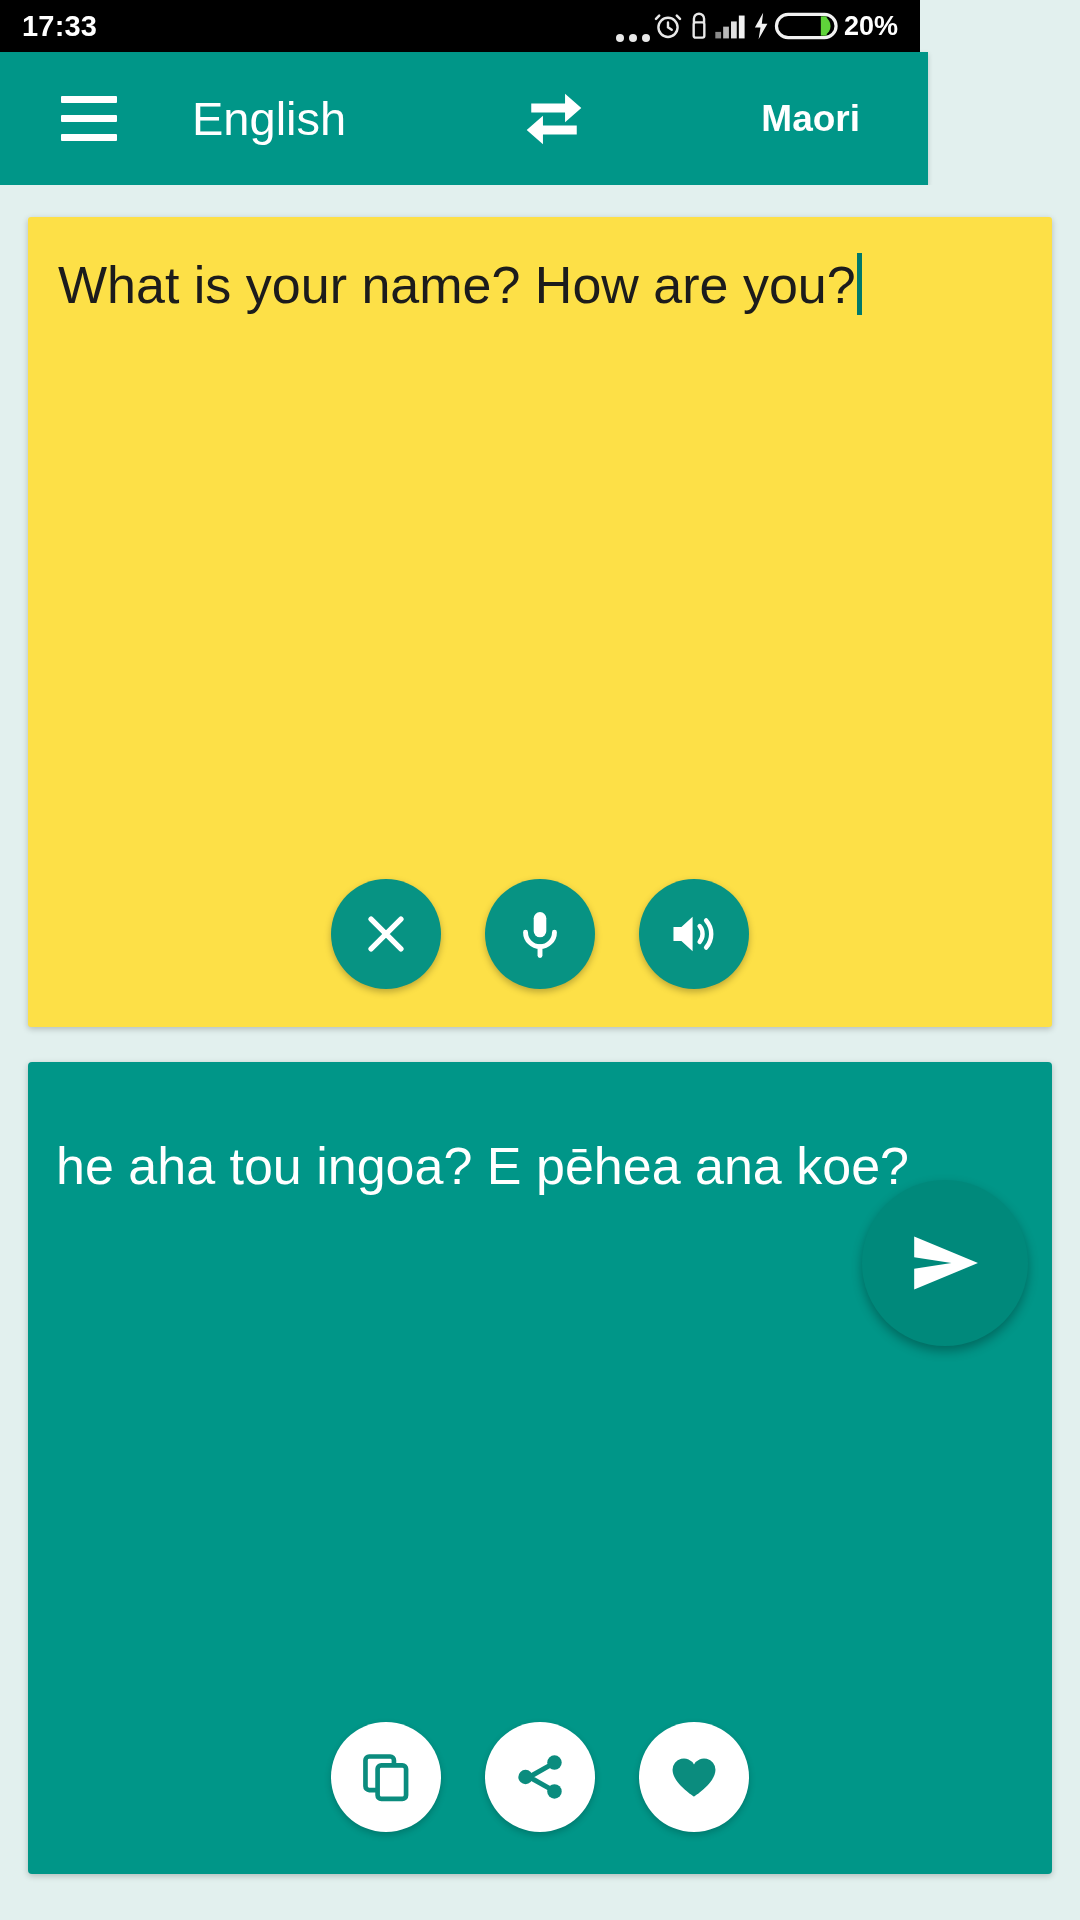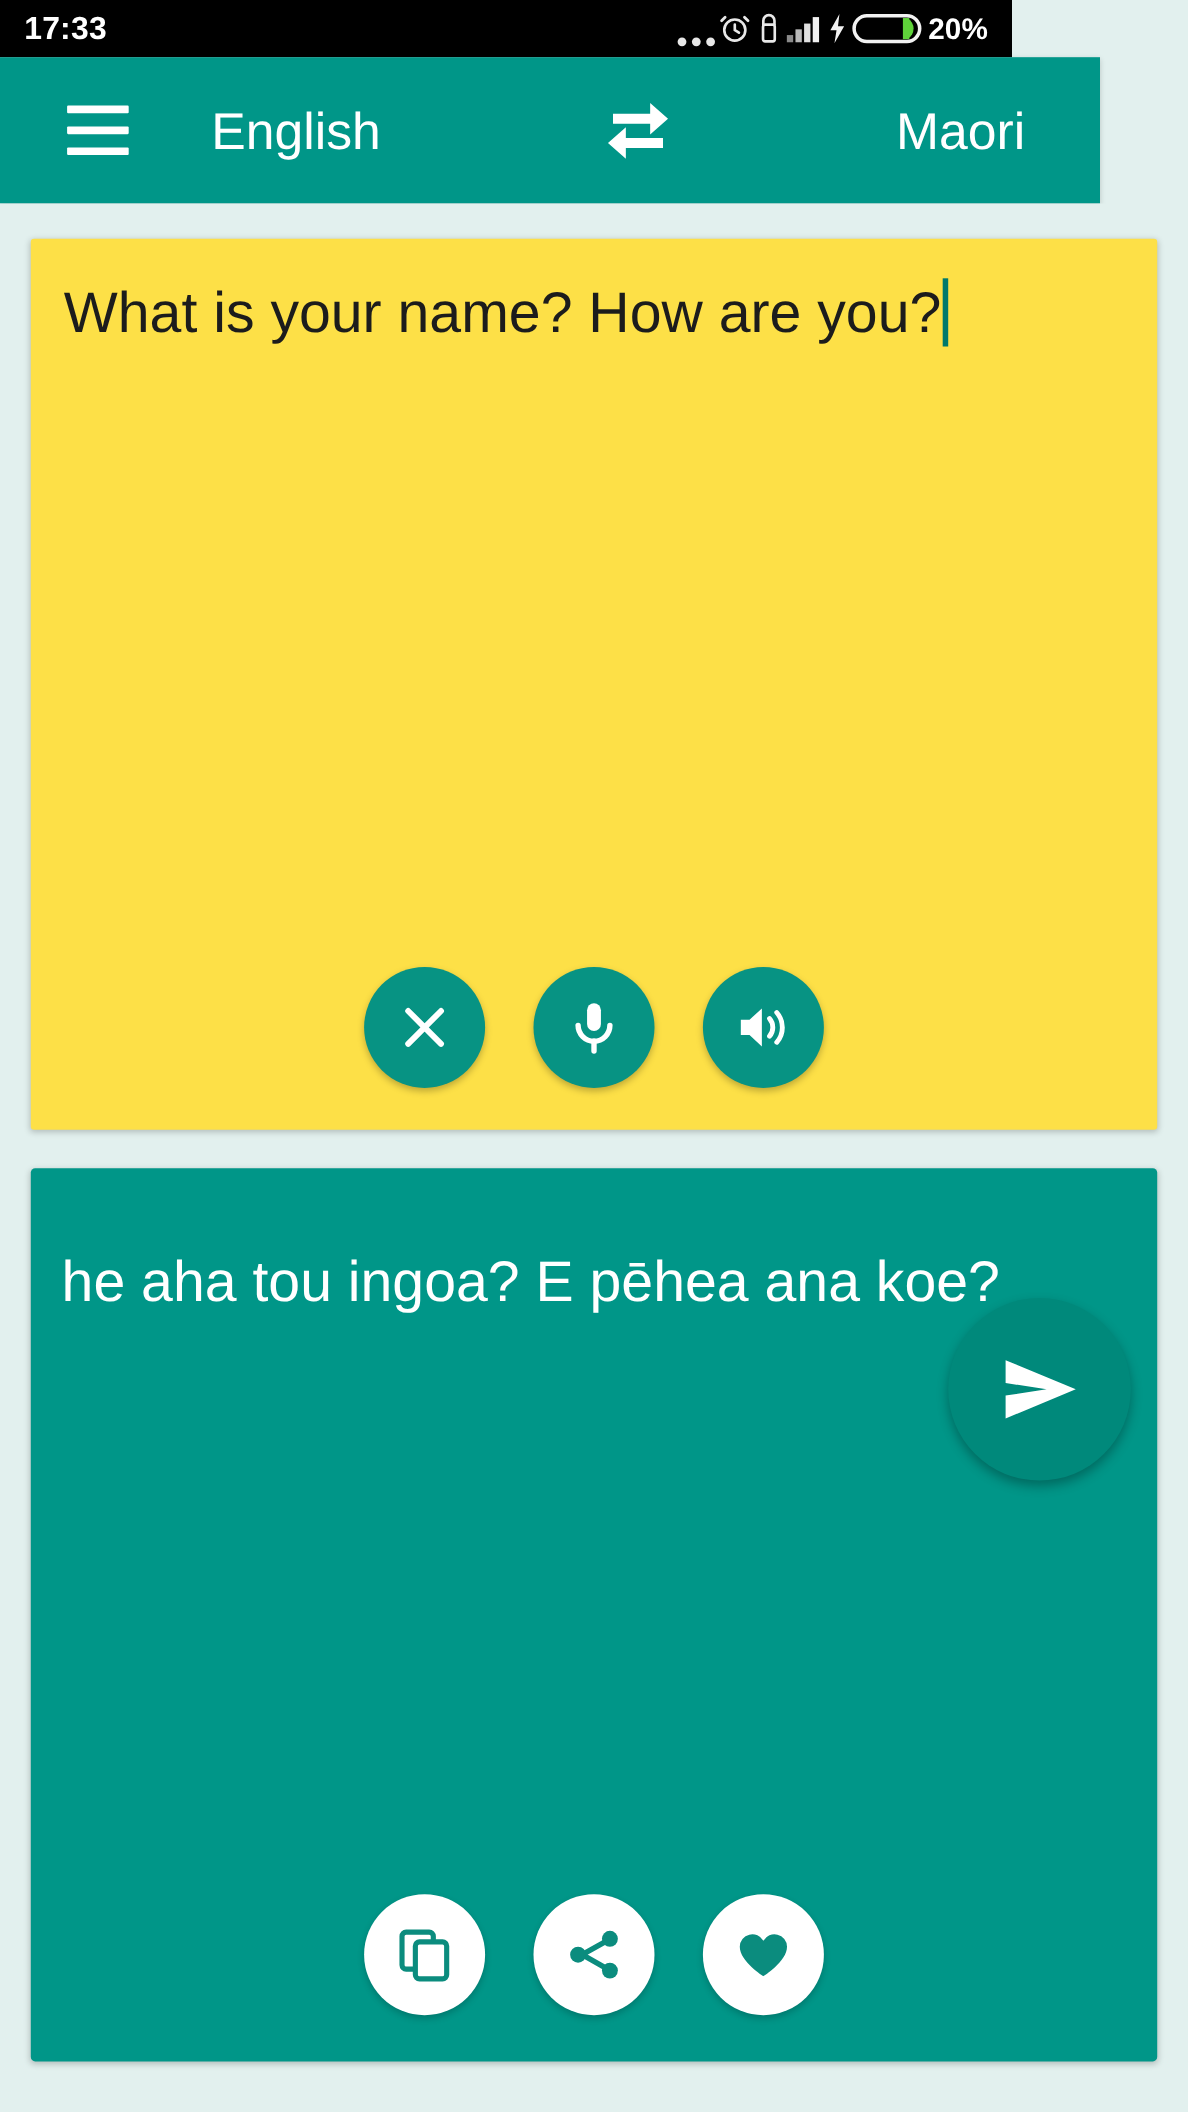--- a/index.html
+++ b/index.html
@@ -41,21 +41,21 @@
   .battery-pct {
     font-size:27px;
     font-weight:bold;
     color:#ffffff;
     margin-left:2px;
   }
 
   
   .app-bar {
     position:relative;
-    width:1000px;
+    width:928px;
     height:133px;
     background:#009688;
     display:flex;
     align-items:center;
     box-shadow:0 2px 5px rgba(0,0,0,0.18);
   }
   .menu-btn {
     width:110px;
     height:133px;
     display:flex;
@@ -82,23 +82,23 @@
   .swap-btn {
     width:96px;
     height:96px;
     display:flex;
     align-items:center;
     justify-content:center;
     margin-left:auto;
     margin-right:auto;
   }
   .lang-dst {
-    font-size:47px;
-    color:#ffffff;
-    font-weight:400;
+    font-size:37px;
+    color:#ffffff;
+    font-weight:700;
     margin-right:68px;
     white-space:nowrap;
   }
 
   
   .page {
     position:relative;
     width:1080px;
     height:1735px;
     background:#e2f0ee;

